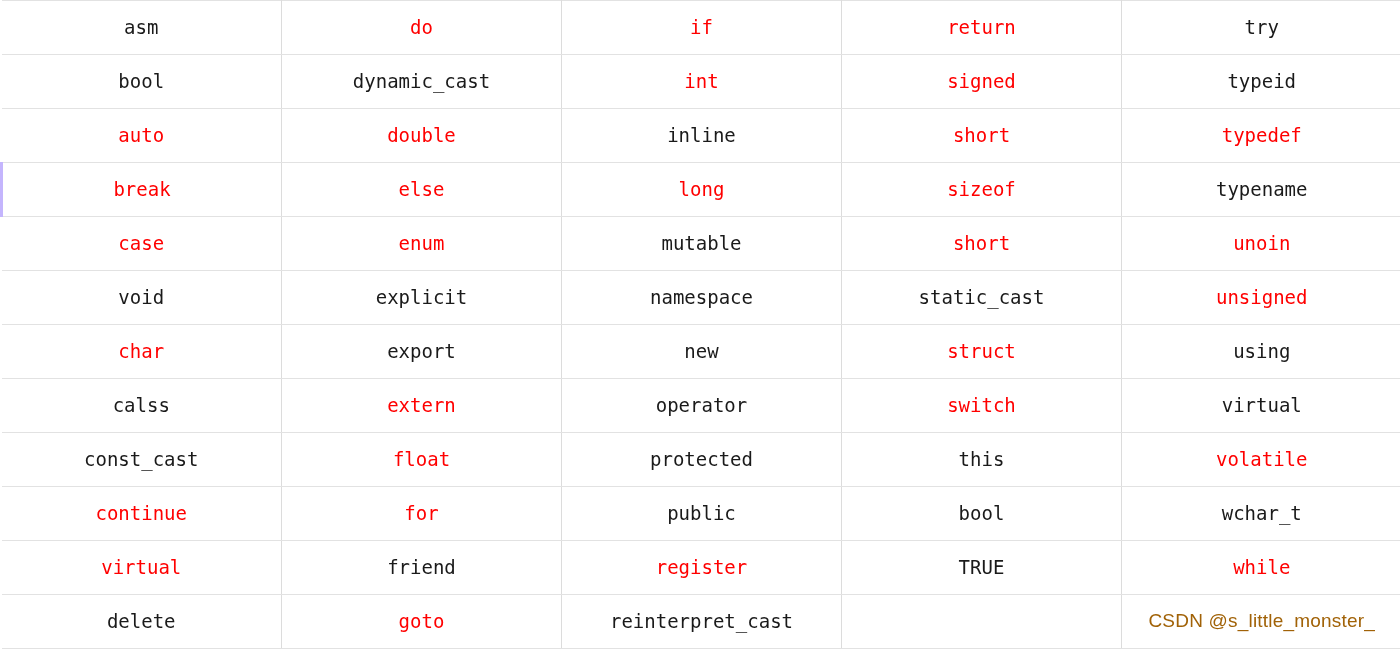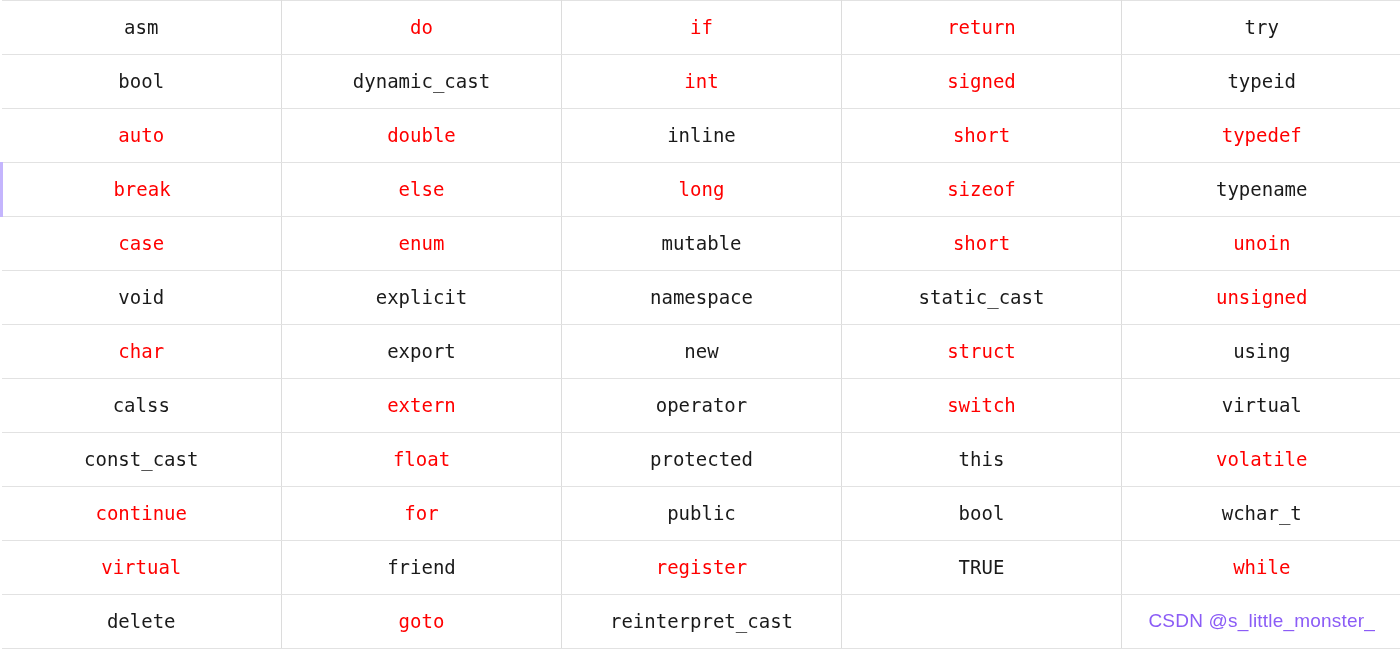--- a/index.html
+++ b/index.html
@@ -47,21 +47,21 @@
   .kw-empty { color: transparent; }
 
   
   tr.rule-below > td { border-bottom: 3px solid #c3c3c3; }
 
   
   tr.accent-left > td:first-child { border-left: 3px solid #c4b5fd; }
 
   
   .watermark {
-    color: #8b5cf6;
+    color: #a16207;
     font-family: "Liberation Sans", sans-serif;
     font-size: 17px;
     font-weight: normal;
     letter-spacing: 0.2px;
   }
 </style>
 </head>
 <body>
 
 <table id="keyword-table">

